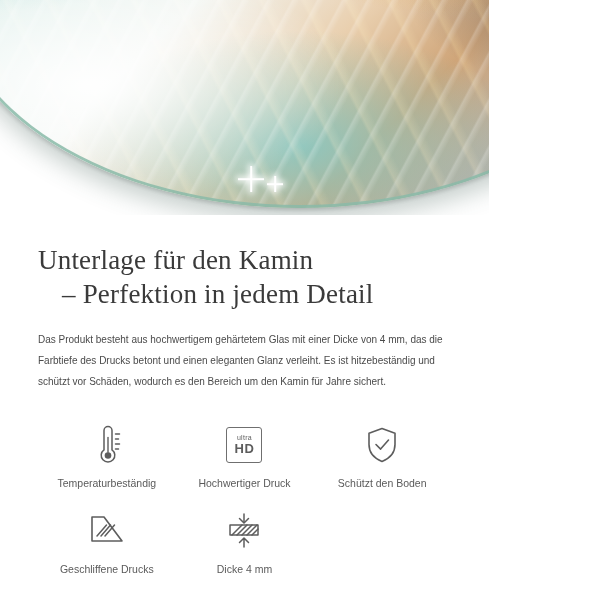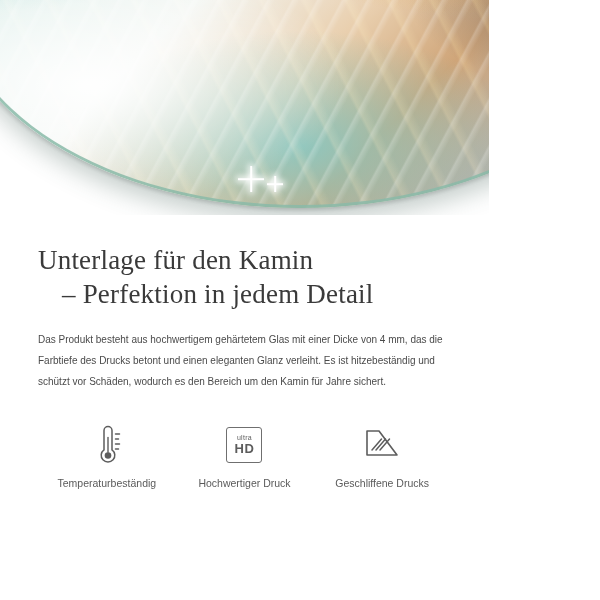--- a/index.html
+++ b/index.html
@@ -213,28 +213,50 @@
       <div class="feature">
         <div class="feature-icon">
           <div class="hd-box">
             <span class="u">ultra</span>
             <span class="hd">HD</span>
           </div>
         </div>
         <div class="feature-label">Hochwertiger Druck</div>
       </div>
 
+      <div class="feature">
+        <div class="feature-icon">
+          <svg width="40" height="42" viewBox="0 0 40 42" fill="none" stroke="#5d5d5d" stroke-width="1.6" stroke-linecap="round" stroke-linejoin="round">
+            <path d="M20 4.5 33 9.2v11.4c0 8-5.3 13.9-13 16.9-7.7-3-13-8.9-13-16.9V9.2L20 4.5z"></path>
+            <path d="m14 20.5 4.6 4.6L26.5 16"></path>
+          </svg>
+        </div>
+        <div class="feature-label">Schützt den Boden</div>
+      </div>
 
 
       <div class="feature">
         <div class="feature-icon">
           <svg width="42" height="36" viewBox="0 0 42 36" fill="none" stroke="#5d5d5d" stroke-width="1.5" stroke-linecap="round" stroke-linejoin="round">
             <path d="M6 28h30L18 4H6v24z" stroke-width="1.6"></path>
             <path d="M11 23 20.5 12M15 23 24.5 12M19 23 28.5 12"></path>
           </svg>
         </div>
         <div class="feature-label">Geschliffene Drucks</div>
       </div>
 
+      <div class="feature">
+        <div class="feature-icon">
+          <svg width="42" height="42" viewBox="0 0 42 42" fill="none" stroke="#5d5d5d" stroke-width="1.5" stroke-linecap="round" stroke-linejoin="round">
+            <path d="M21 4v8"></path>
+            <path d="m16.5 8.5 4.5 4.5 4.5-4.5"></path>
+            <rect x="7" y="15" width="28" height="10" stroke-width="1.5"></rect>
+            <path d="M9 25 19 15M14 25 24 15M19 25 29 15M24 25 34 15M29 25 35 19"></path>
+            <path d="M21 37v-8"></path>
+            <path d="m16.5 32.5 4.5-4.5 4.5 4.5"></path>
+          </svg>
+        </div>
+        <div class="feature-label">Dicke 4 mm</div>
+      </div>
 
     </div>
   </div>
 </div>
 
 </body></html>

